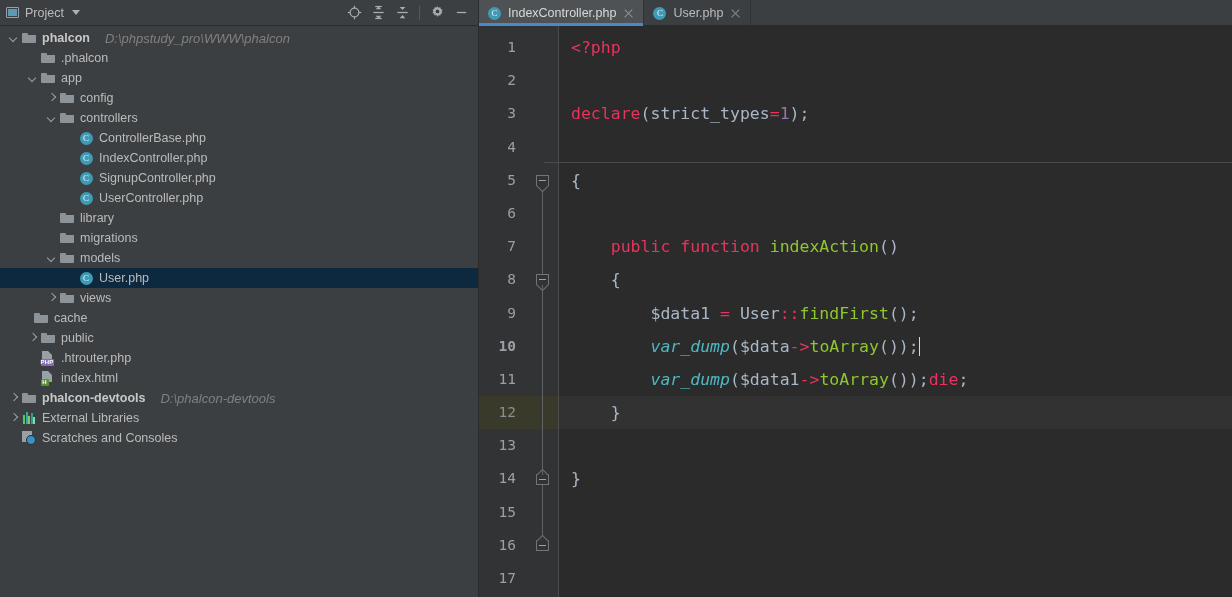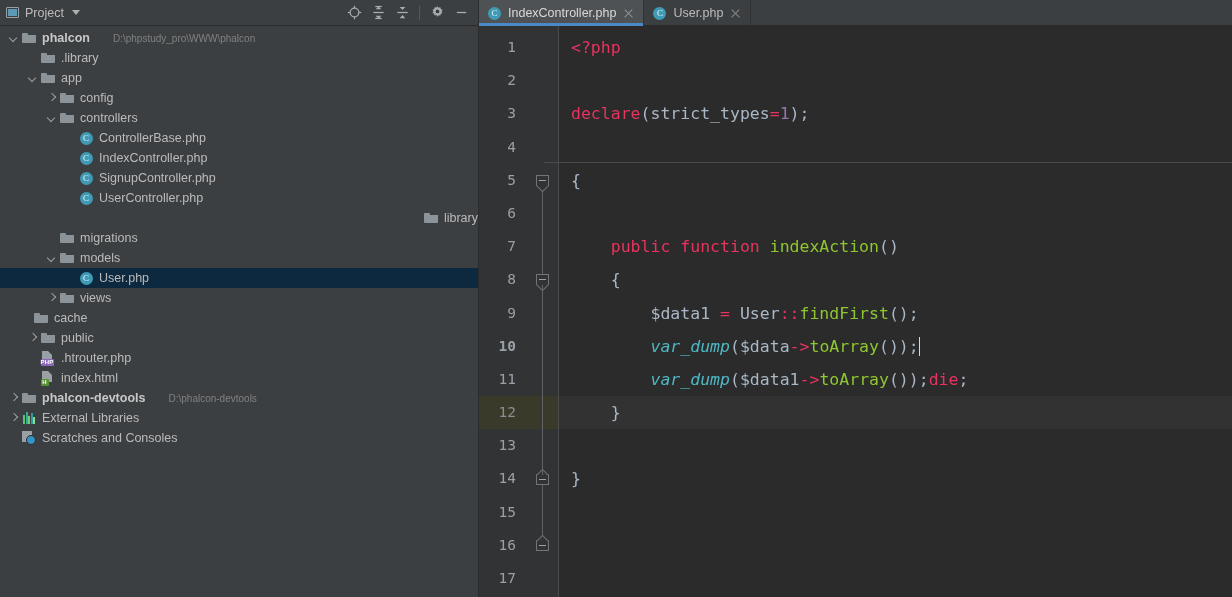--- a/index.html
+++ b/index.html
@@ -39,21 +39,21 @@
     content:"";position:absolute;left:3px;top:1.5px;width:5px;height:5px;
     border-right:1.3px solid #9aa0a6;border-top:1.3px solid #9aa0a6;transform:rotate(45deg);
   }
   .arrow.expanded::before{
     content:"";position:absolute;left:2px;top:2.5px;width:5px;height:5px;
     border-right:1.3px solid #9aa0a6;border-bottom:1.3px solid #9aa0a6;transform:rotate(45deg);
   }
   .ico{width:16px;height:16px;flex:0 0 16px;margin-right:5px;position:relative;display:inline-block;}
   .lbl{font-size:12.5px;}
   .lbl.bold{font-weight:bold;color:#c8c8c8;}
-  .sub{color:#808080;font-size:10px;margin-left:23px;}
+  .sub{color:#808080;font-size:13px;margin-left:15px;font-style:italic;}
 
   
   .folder{background:transparent;}
   .folder::before{
     content:"";position:absolute;left:1px;top:5px;width:14px;height:8px;background:#8d9499;border-radius:0 0 1px 1px;
   }
   .folder::after{
     content:"";position:absolute;left:1px;top:2.5px;width:6px;height:3px;background:#8d9499;border-radius:1px 1px 0 0;
   }
   
@@ -217,21 +217,21 @@
       <div class="tree" id="tree">
           <div class="row" style="padding-left: 8px;">
             <span class="arrow expanded"></span>
             <span class="ico folder"></span>
             <span class="lbl bold">phalcon</span>
             <span class="sub">D:\phpstudy_pro\WWW\phalcon</span>
           </div>
           <div class="row" style="padding-left: 27px;">
             <span class="arrow"></span>
             <span class="ico folder"></span>
-            <span class="lbl">.library</span>
+            <span class="lbl">.phalcon</span>
           </div>
           <div class="row" style="padding-left: 27px;">
             <span class="arrow expanded"></span>
             <span class="ico folder"></span>
             <span class="lbl">app</span>
           </div>
           <div class="row" style="padding-left: 46px;">
             <span class="arrow collapsed"></span>
             <span class="ico folder"></span>
             <span class="lbl">config</span>
@@ -262,21 +262,21 @@
             </span>
             <span class="lbl">SignupController.php</span>
           </div>
           <div class="row" style="padding-left: 65px;">
             <span class="arrow"></span>
             <span class="ico classicon">
               <span>C</span>
             </span>
             <span class="lbl">UserController.php</span>
           </div>
-          <div class="row" style="padding-left: 46px; justify-content: flex-end;">
+          <div class="row" style="padding-left: 46px;">
             <span class="arrow"></span>
             <span class="ico folder"></span>
             <span class="lbl">library</span>
           </div>
           <div class="row" style="padding-left: 46px;">
             <span class="arrow"></span>
             <span class="ico folder"></span>
             <span class="lbl">migrations</span>
           </div>
           <div class="row" style="padding-left: 46px;">

